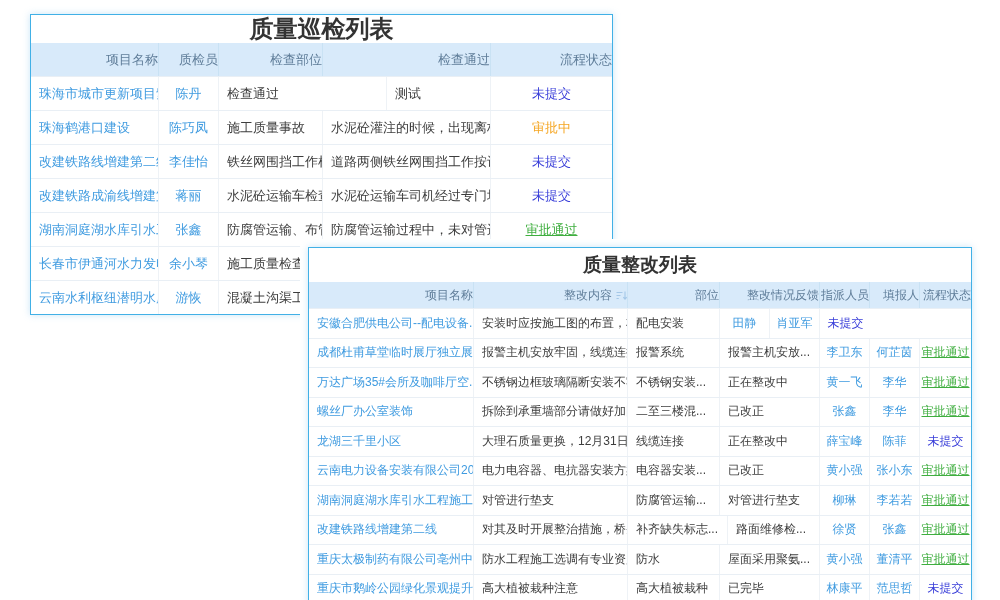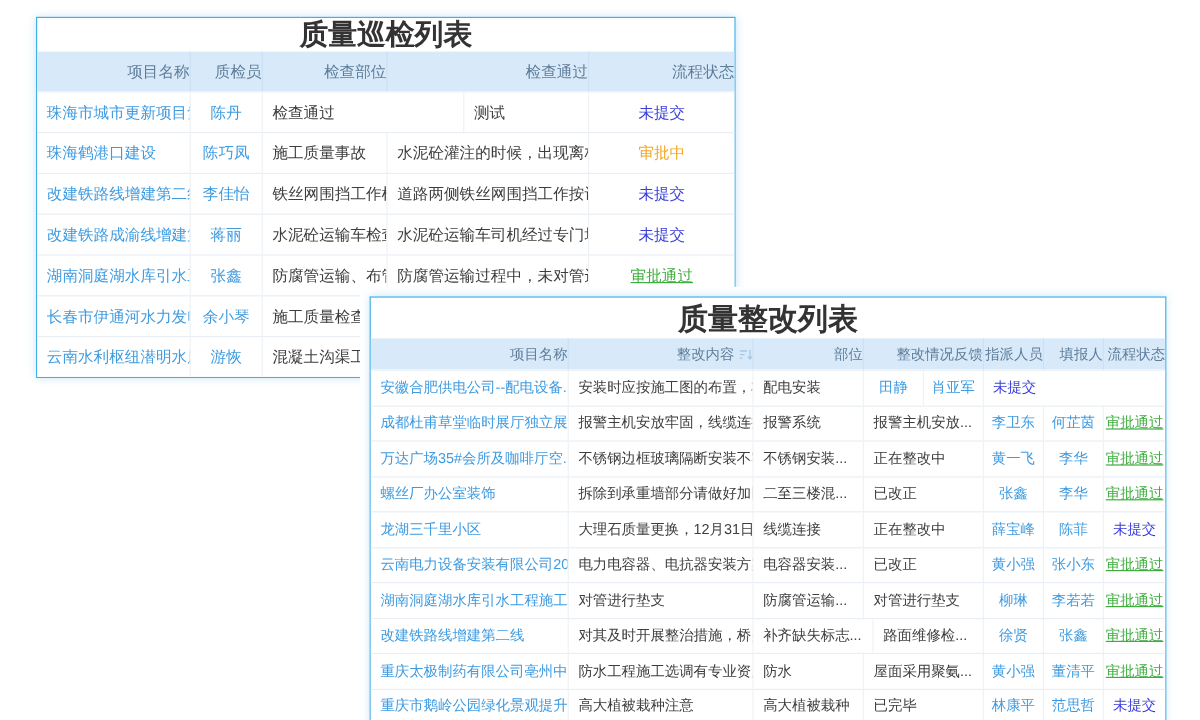--- a/index.html
+++ b/index.html
@@ -18,21 +18,21 @@
     background:#fff;
   }
   .t1{width:581px;}
   .t2{width:662px;}
 
   .title{
     display:flex;align-items:center;justify-content:center;
     font-weight:bold;color:var(--title_text,#333);
   }
   .t1 .title{height:28px;font-size:24px;}
-  .t2 .title{height:34px;font-size:25px;}
+  .t2 .title{height:34px;font-size:19px;}
 
   .hrow{display:flex;background:var(--header_bg,#d8eafa);}
   .t1 .hrow{height:33px;}
   .t2 .hrow{height:26px;}
   .hcell{
     display:flex;align-items:center;justify-content:flex-end;gap:4px;
     color:var(--header_text,#5f7d99);box-sizing:border-box;
     overflow:hidden;white-space:nowrap;
   }
   .t1 .hcell{font-size:13px;}

